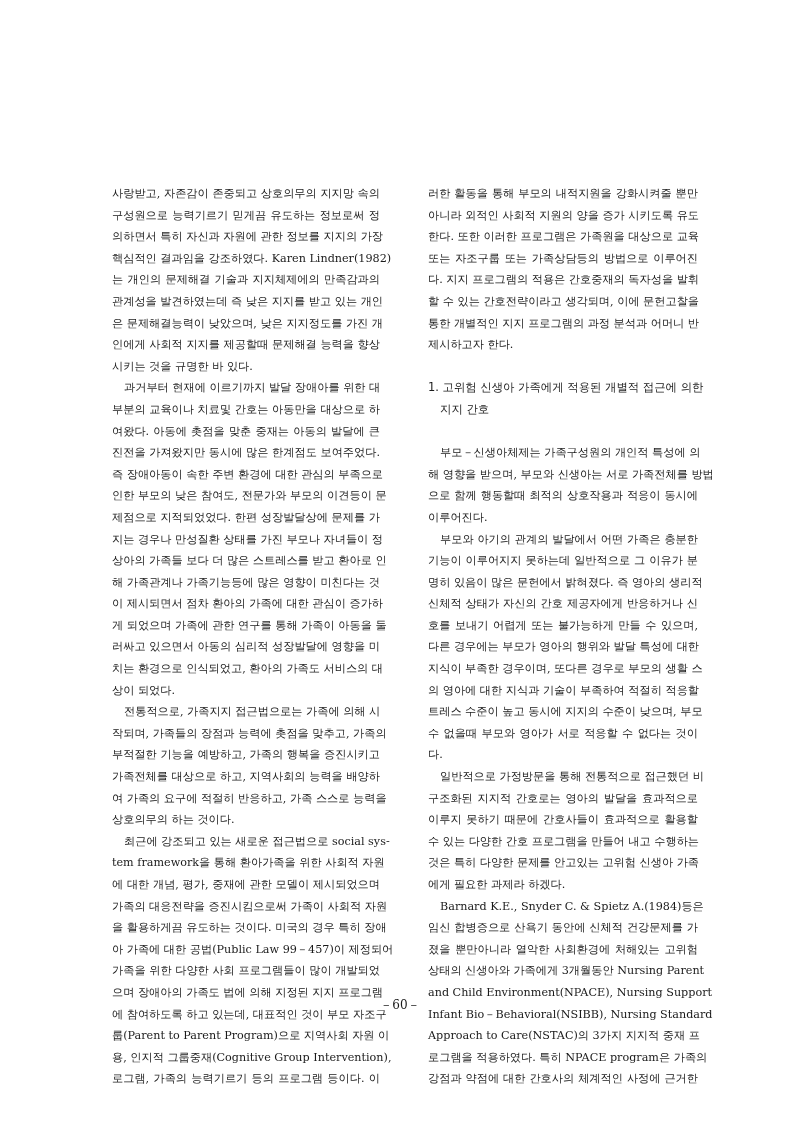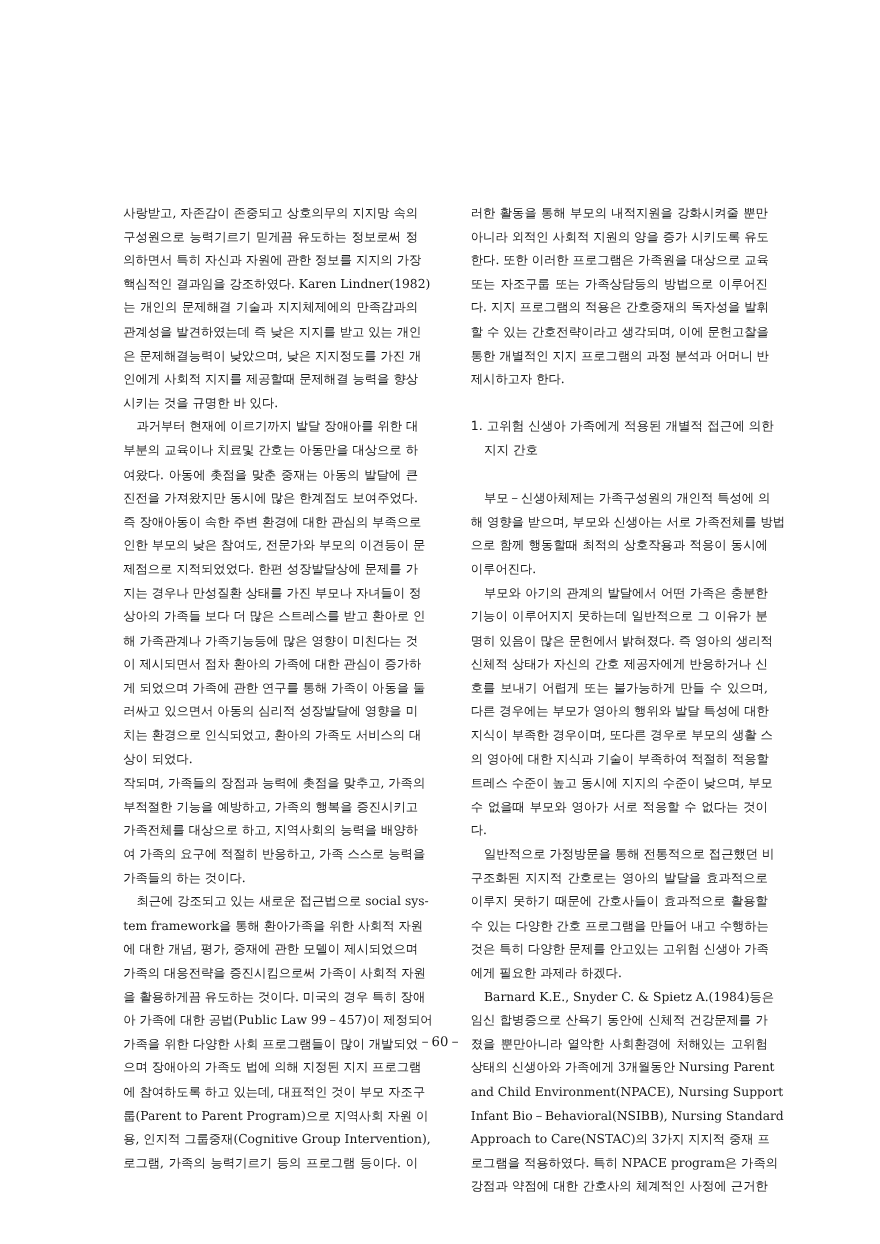--- a/index.html
+++ b/index.html
@@ -7,21 +7,21 @@
            font-family: "DejaVu Serif", serif; color: #1a1a1a; }
     .col { position: absolute; top: 183px; font-size: 11.2px; line-height: 21.6px; }
     .col-left { left: 112px; width: 268px; }
     .col-right { left: 428px; width: 270px; }
     .line { display: block; white-space: nowrap; text-align: justify; text-align-last: justify; height: 21.6px; }
     .line.last { text-align-last: left; }
     .line.indent { padding-left: 12px; }
     .heading { font-family: "DejaVu Sans", sans-serif; font-size: 11.4px; }
     .heading .line.sub { padding-left: 12px; text-align-last: left; }
     .gap { height: 21.6px; }
-    .page-number { position: absolute; top: 939px; left: 0; width: 800px; text-align: center;
+    .page-number { position: absolute; top: 997px; left: 0; width: 800px; text-align: center;
                    font-size: 12px; font-family: "DejaVu Serif", serif; }
   </style>
 </head>
 <body>
 
 <div class="col col-left">
   <span class="line">사랑받고, 자존감이 존중되고 상호의무의 지지망 속의</span>
   <span class="line">구성원으로 능력기르기 믿게끔 유도하는 정보로써 정</span>
   <span class="line">의하면서 특히 자신과 자원에 관한 정보를 지지의 가장</span>
   <span class="line">핵심적인 결과임을 강조하였다. Karen Lindner(1982)</span>
@@ -38,25 +38,26 @@
   <span class="line">인한 부모의 낮은 참여도, 전문가와 부모의 이견등이 문</span>
   <span class="line">제점으로 지적되었었다. 한편 성장발달상에 문제를 가</span>
   <span class="line">지는 경우나 만성질환 상태를 가진 부모나 자녀들이 정</span>
   <span class="line">상아의 가족들 보다 더 많은 스트레스를 받고 환아로 인</span>
   <span class="line">해 가족관계나 가족기능등에 많은 영향이 미친다는 것</span>
   <span class="line">이 제시되면서 점차 환아의 가족에 대한 관심이 증가하</span>
   <span class="line">게 되었으며 가족에 관한 연구를 통해 가족이 아동을 둘</span>
   <span class="line">러싸고 있으면서 아동의 심리적 성장발달에 영향을 미</span>
   <span class="line">치는 환경으로 인식되었고, 환아의 가족도 서비스의 대</span>
   <span class="line last">상이 되었다.</span>
+  <span class="line indent">전통적으로, 가족지지 접근법으로는 가족에 의해 시</span>
   <span class="line">작되며, 가족들의 장점과 능력에 촛점을 맞추고, 가족의</span>
   <span class="line">부적절한 기능을 예방하고, 가족의 행복을 증진시키고</span>
   <span class="line">가족전체를 대상으로 하고, 지역사회의 능력을 배양하</span>
   <span class="line">여 가족의 요구에 적절히 반응하고, 가족 스스로 능력을</span>
-  <span class="line last">가족들의 하는 것이다.</span>
+  <span class="line last">상호의무의 하는 것이다.</span>
   <span class="line indent">최근에 강조되고 있는 새로운 접근법으로 social sys-</span>
   <span class="line">tem framework을 통해 환아가족을 위한 사회적 자원</span>
   <span class="line">에 대한 개념, 평가, 중재에 관한 모델이 제시되었으며</span>
   <span class="line">가족의 대응전략을 증진시킴으로써 가족이 사회적 자원</span>
   <span class="line">을 활용하게끔 유도하는 것이다. 미국의 경우 특히 장애</span>
   <span class="line">아 가족에 대한 공법(Public Law 99－457)이 제정되어</span>
   <span class="line">가족을 위한 다양한 사회 프로그램들이 많이 개발되었</span>
   <span class="line">으며 장애아의 가족도 법에 의해 지정된 지지 프로그램</span>
   <span class="line">에 참여하도록 하고 있는데, 대표적인 것이 부모 자조구</span>
   <span class="line">룹(Parent to Parent Program)으로 지역사회 자원 이</span>

